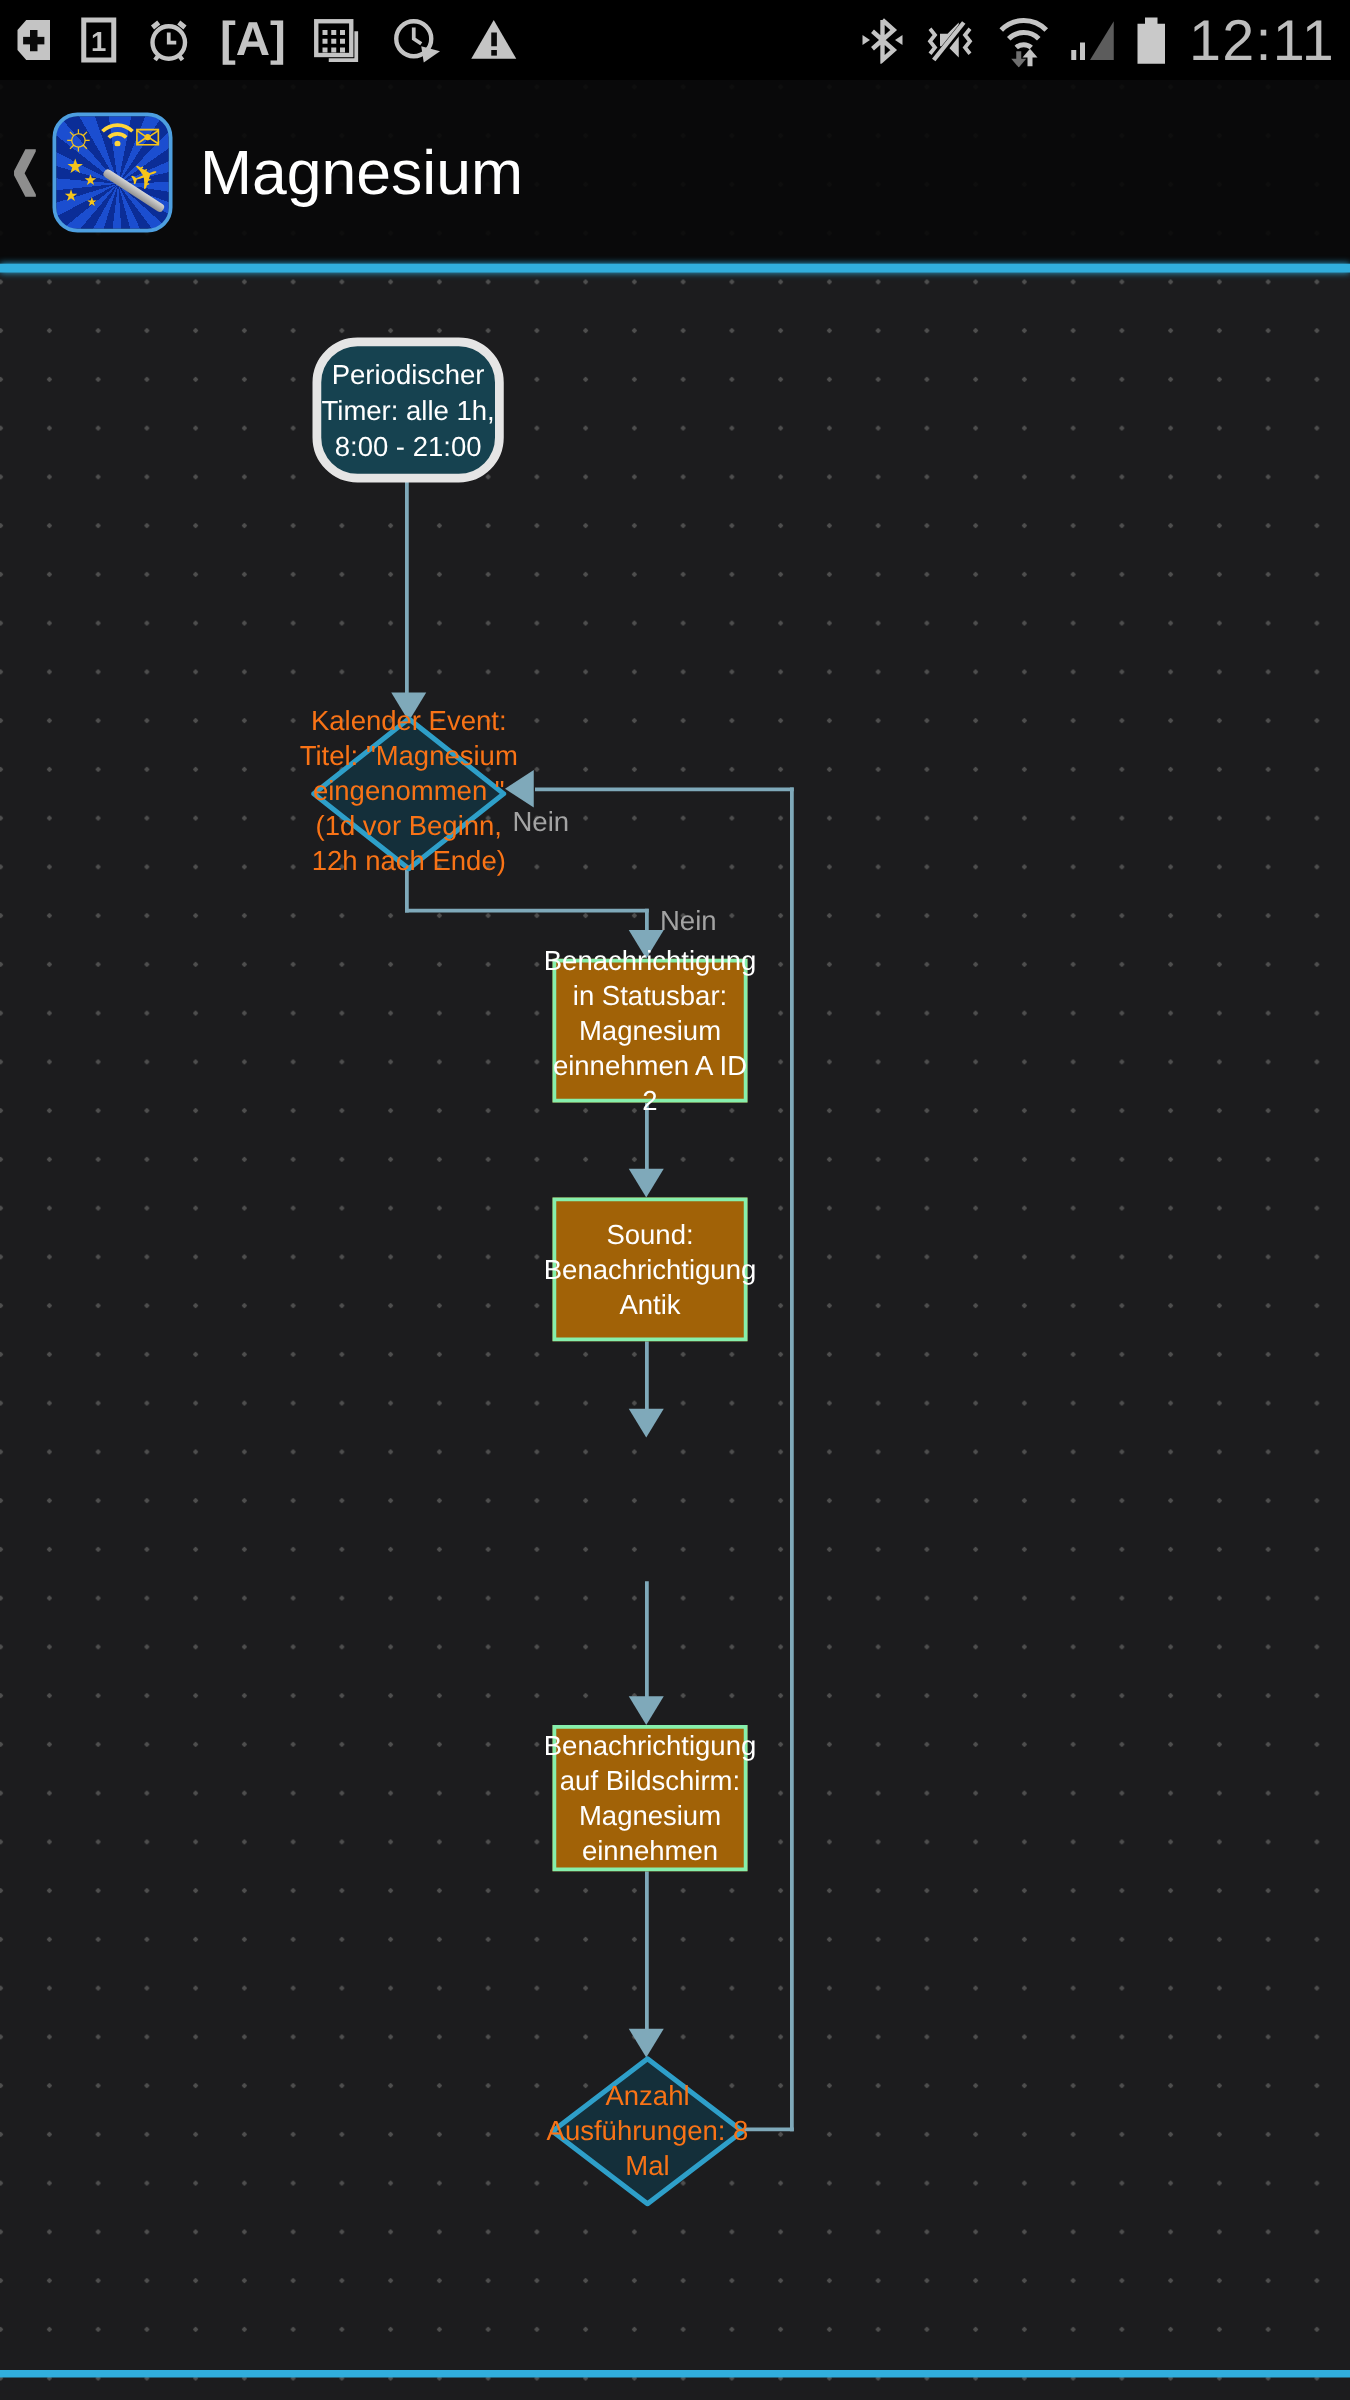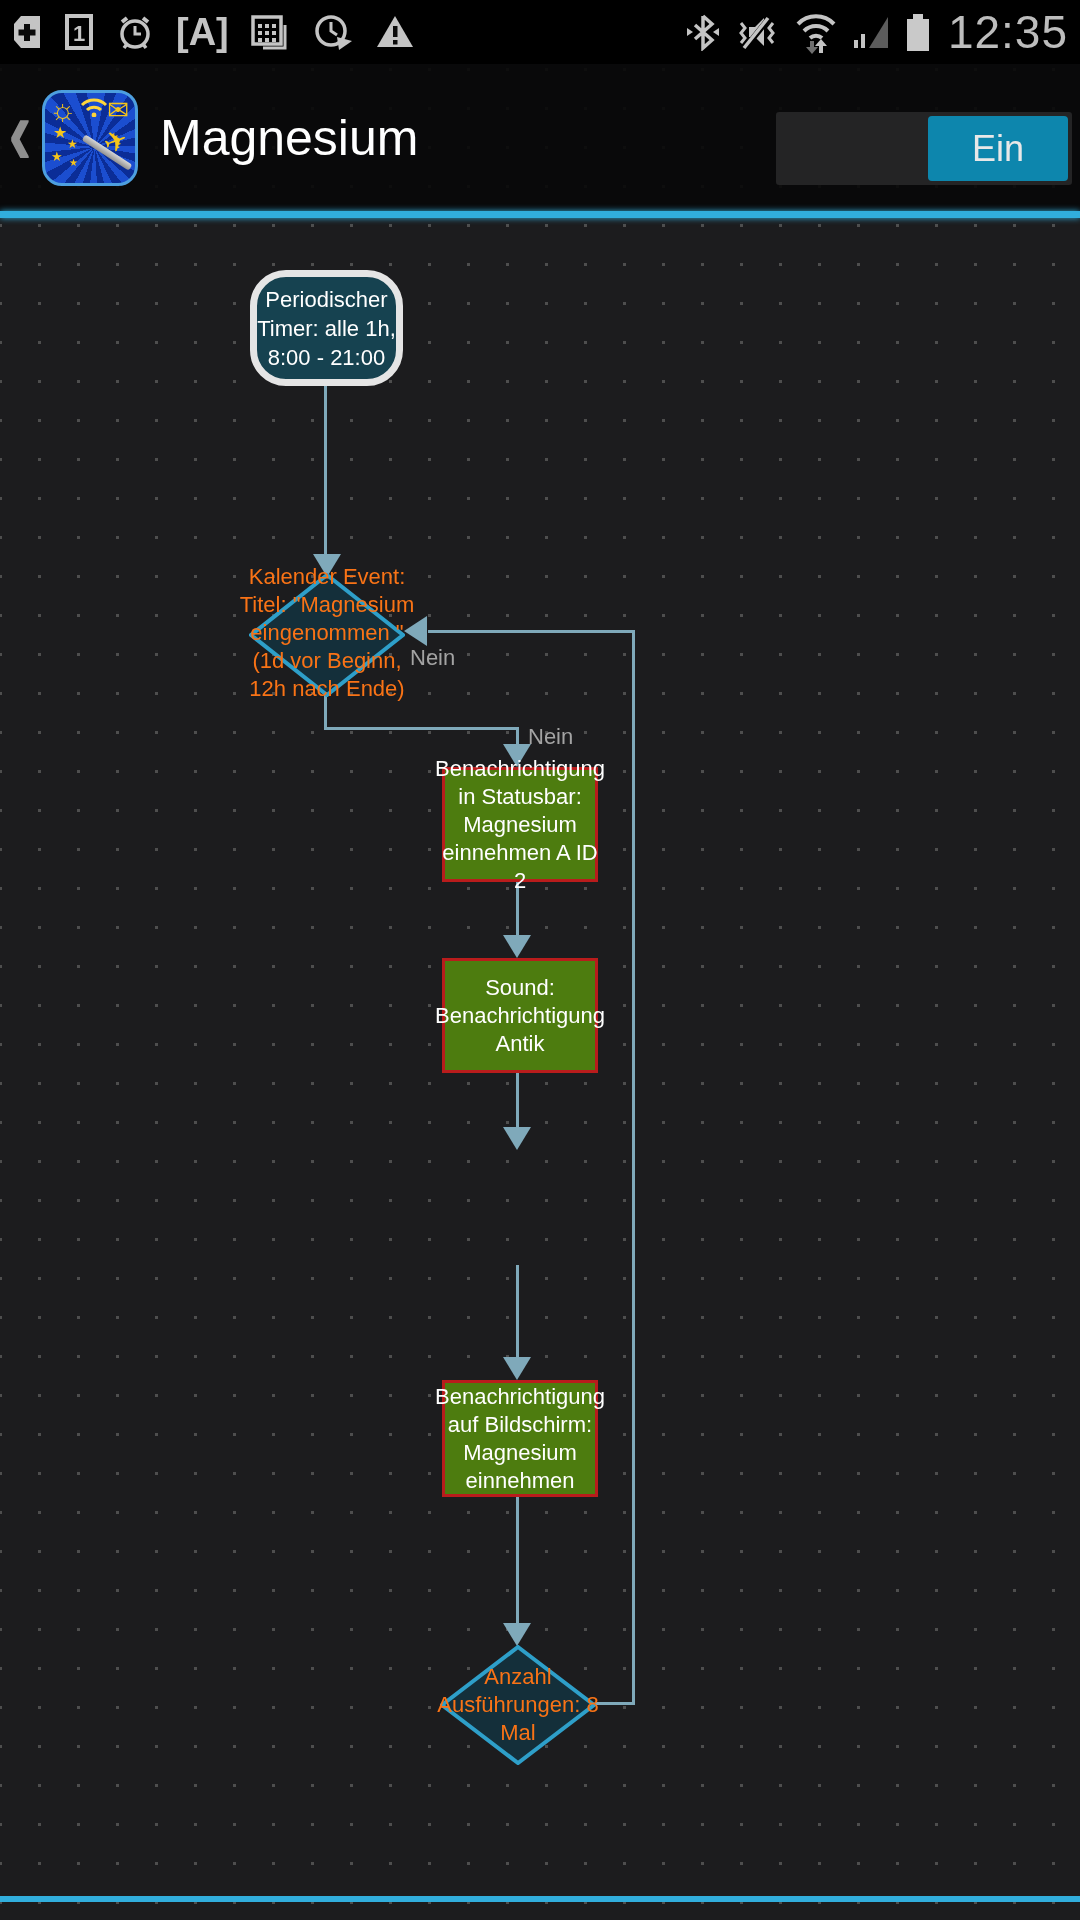--- a/index.html
+++ b/index.html
@@ -57,21 +57,21 @@
   }
   .header-divider { position:absolute; left:0; top:211px; width:1080px; height:7px; background:#31aedd; z-index:26; box-shadow:0 0 6px #31aedd; }
   .bottom-scrollbar { position:absolute; left:0; top:1896px; width:1080px; height:6px; background:#31aedd; z-index:26; }
 
   
   .canvas { position:absolute; left:0; top:0; width:1080px; height:1920px; z-index:5; }
   .node {
     position:absolute; display:flex; align-items:center; justify-content:center;
     text-align:center; color:#fff; font-size:22px; line-height:28px; white-space:pre-line;
   }
-  .node-action { background:#4d7c0f; border:3px solid #b91c1c; }
+  .node-action { background:#a16207; border:3px solid #86efac; }
   .node-trigger { background:#164250; border:7px solid #e5e5e5; border-radius:36px; line-height:29px; }
   .node-pause { background:#44211f; border:3px solid #cc1a10; }
   .diamond-wrap { position:absolute; }
   .diamond-label {
     position:absolute; text-align:center; color:#f97316; font-size:22px; line-height:28px; white-space:pre-line;
   }
   .edge { position:absolute; background:#7fa9ba; }
   .edge-label { position:absolute; color:#a3a3a3; font-size:22px; white-space:nowrap; }
   .arrow-down { position:absolute; width:0; height:0; border-left:14px solid transparent; border-right:14px solid transparent; border-top:23px solid #7fa9ba; }
   .arrow-left { position:absolute; width:0; height:0; border-top:15px solid transparent; border-bottom:15px solid transparent; border-right:23px solid #7fa9ba; }
@@ -218,39 +218,36 @@
     <svg class="sicon" width="38" height="38" viewBox="0 0 38 38">
       <rect x="2" y="27" width="4" height="8" fill="#c4c4c4"></rect>
       <rect x="9" y="21" width="4" height="14" fill="#c4c4c4"></rect>
       <polygon points="17,35 36,35 36,4" fill="#5c5c5c"></polygon>
     </svg>
     <svg class="sicon" width="28" height="42" viewBox="0 0 28 42">
       <rect x="9" y="3" width="10" height="6" fill="#c9c9c9"></rect>
       <rect x="3" y="8" width="22" height="32" fill="#c9c9c9"></rect>
     </svg>
   </div>
-  <div class="sb-time">12:35</div>
+  <div class="sb-time">12:11</div>
 </div>
 
 <div class="header">
   <div class="back-glyph">‹</div>
   <div class="app-icon">
     <span class="gear">☼</span>
     <span class="star1">★</span>
     <span class="star2">★</span>
     <span class="star3">★</span>
     <span class="star4">★</span>
     <span class="mail">✉</span>
     <span class="plane">✈</span>
     <svg class="wifi" width="30" height="22" viewBox="0 0 30 22">
       <path d="M3 10 A17 17 0 0 1 27 10" fill="none" stroke="#ffd53a" stroke-width="3"></path>
       <path d="M8 15 A10 10 0 0 1 22 15" fill="none" stroke="#ffd53a" stroke-width="3"></path>
       <circle cx="15" cy="20" r="2.4" fill="#ffd53a"></circle>
     </svg>
     <span class="wand"></span>
   </div>
   <div class="page-title">Magnesium</div>
-  <div class="toggle-track">
-    <div class="toggle-thumb">Ein</div>
-  </div>
 </div>
 <div class="header-divider"></div>
 <div class="bottom-scrollbar"></div>
 
 </body></html>

